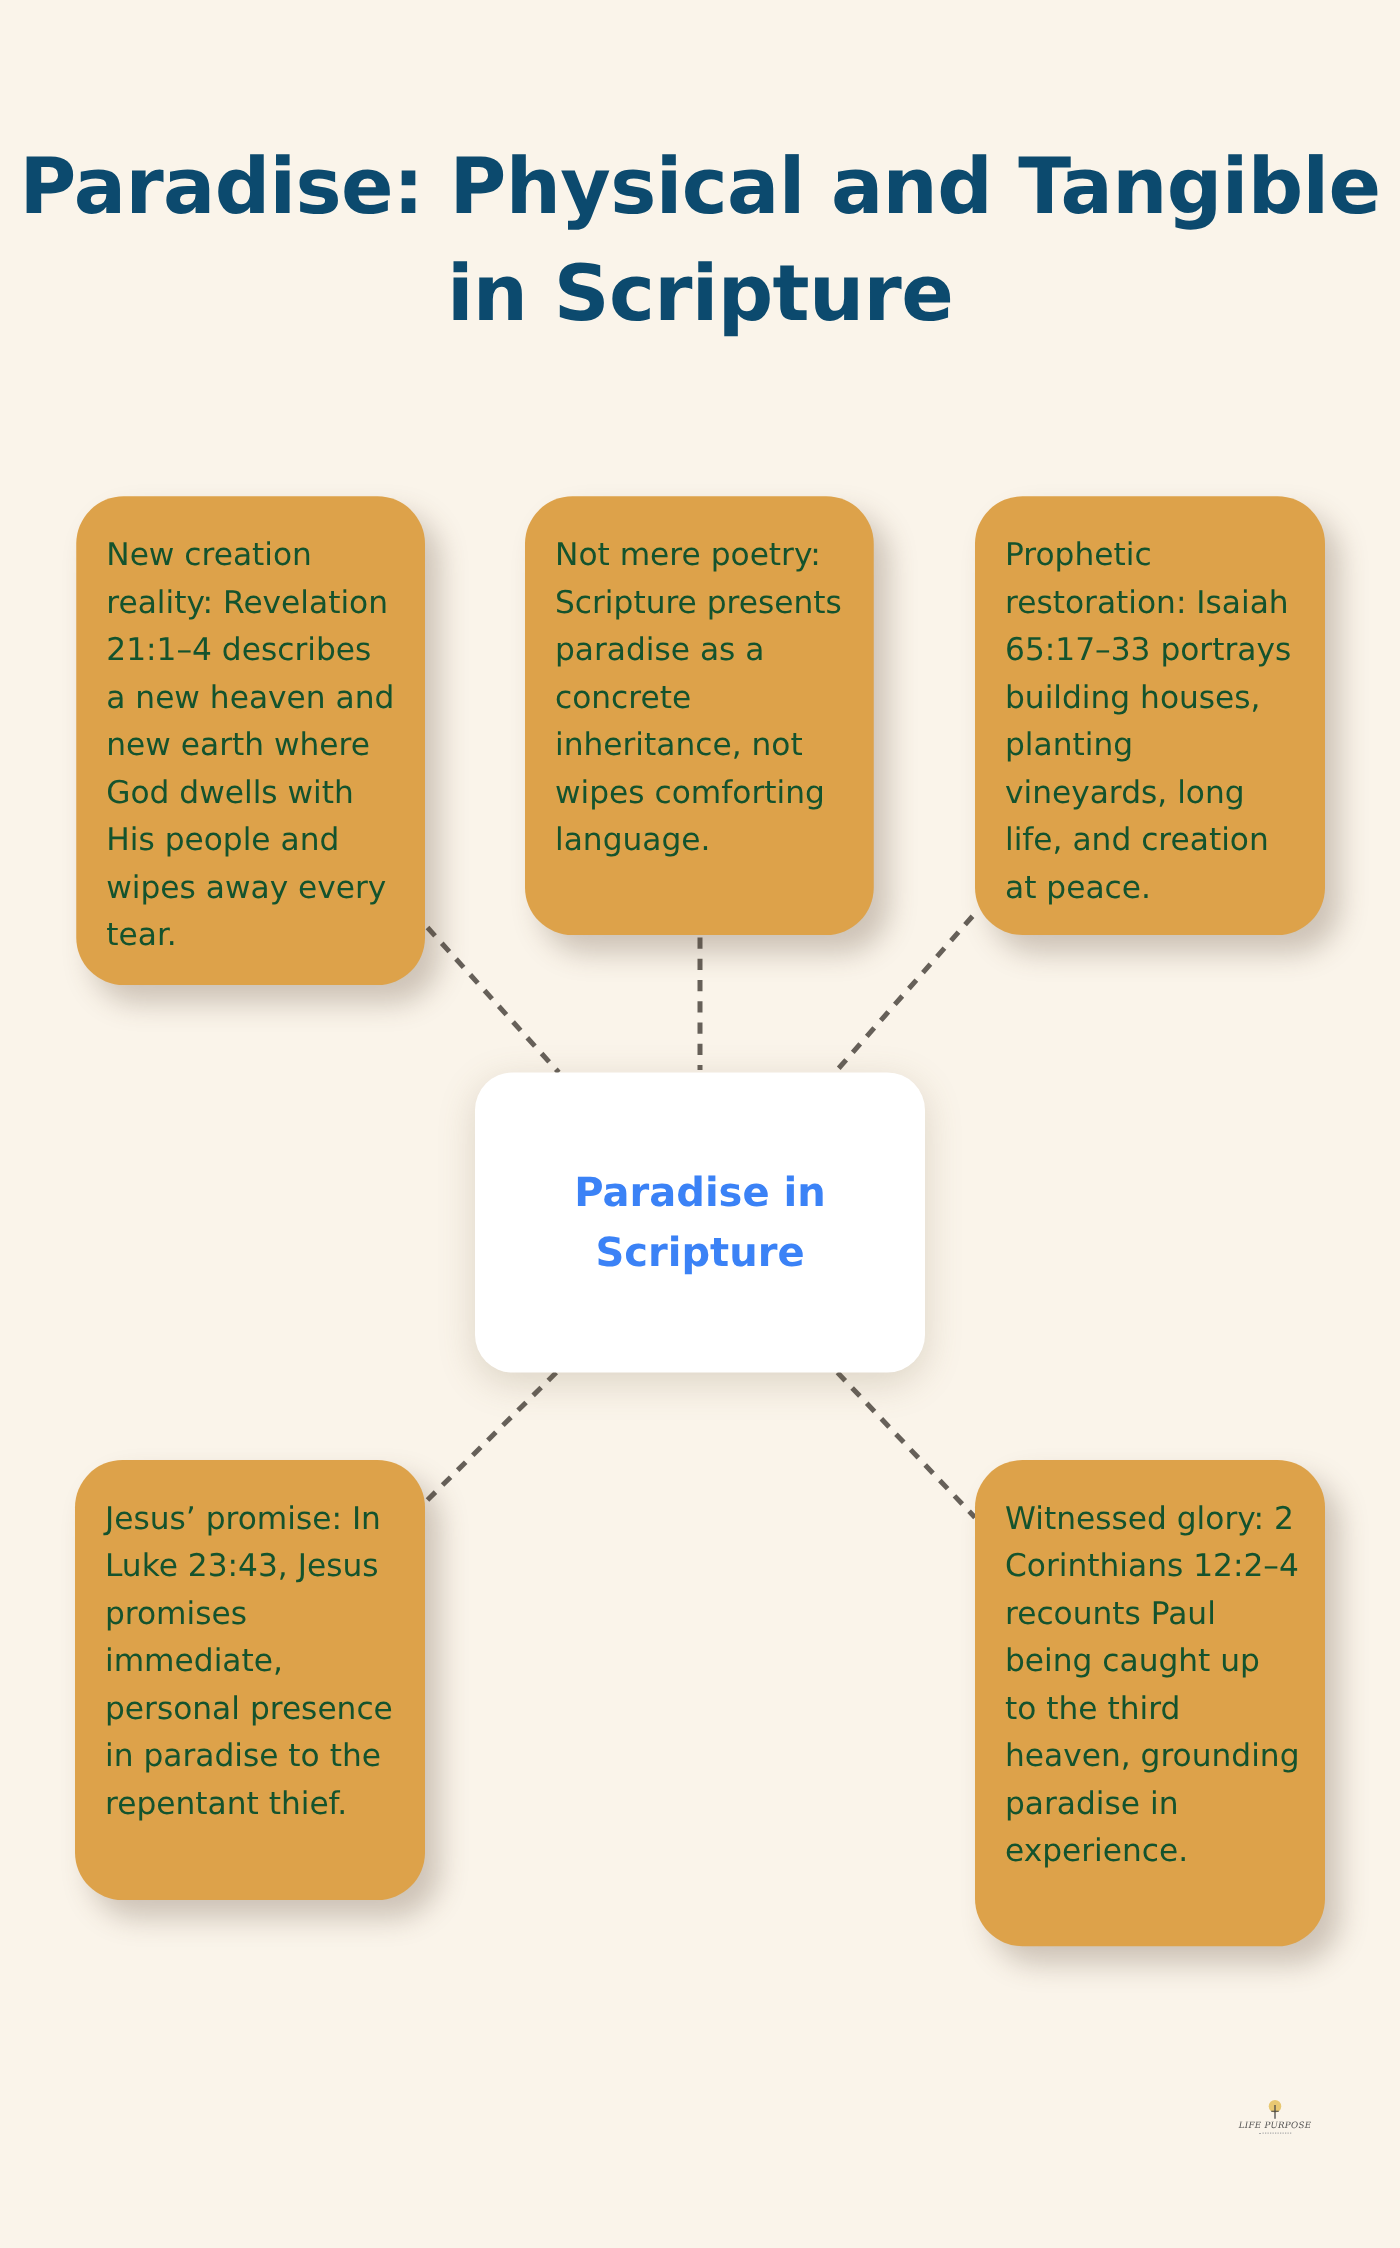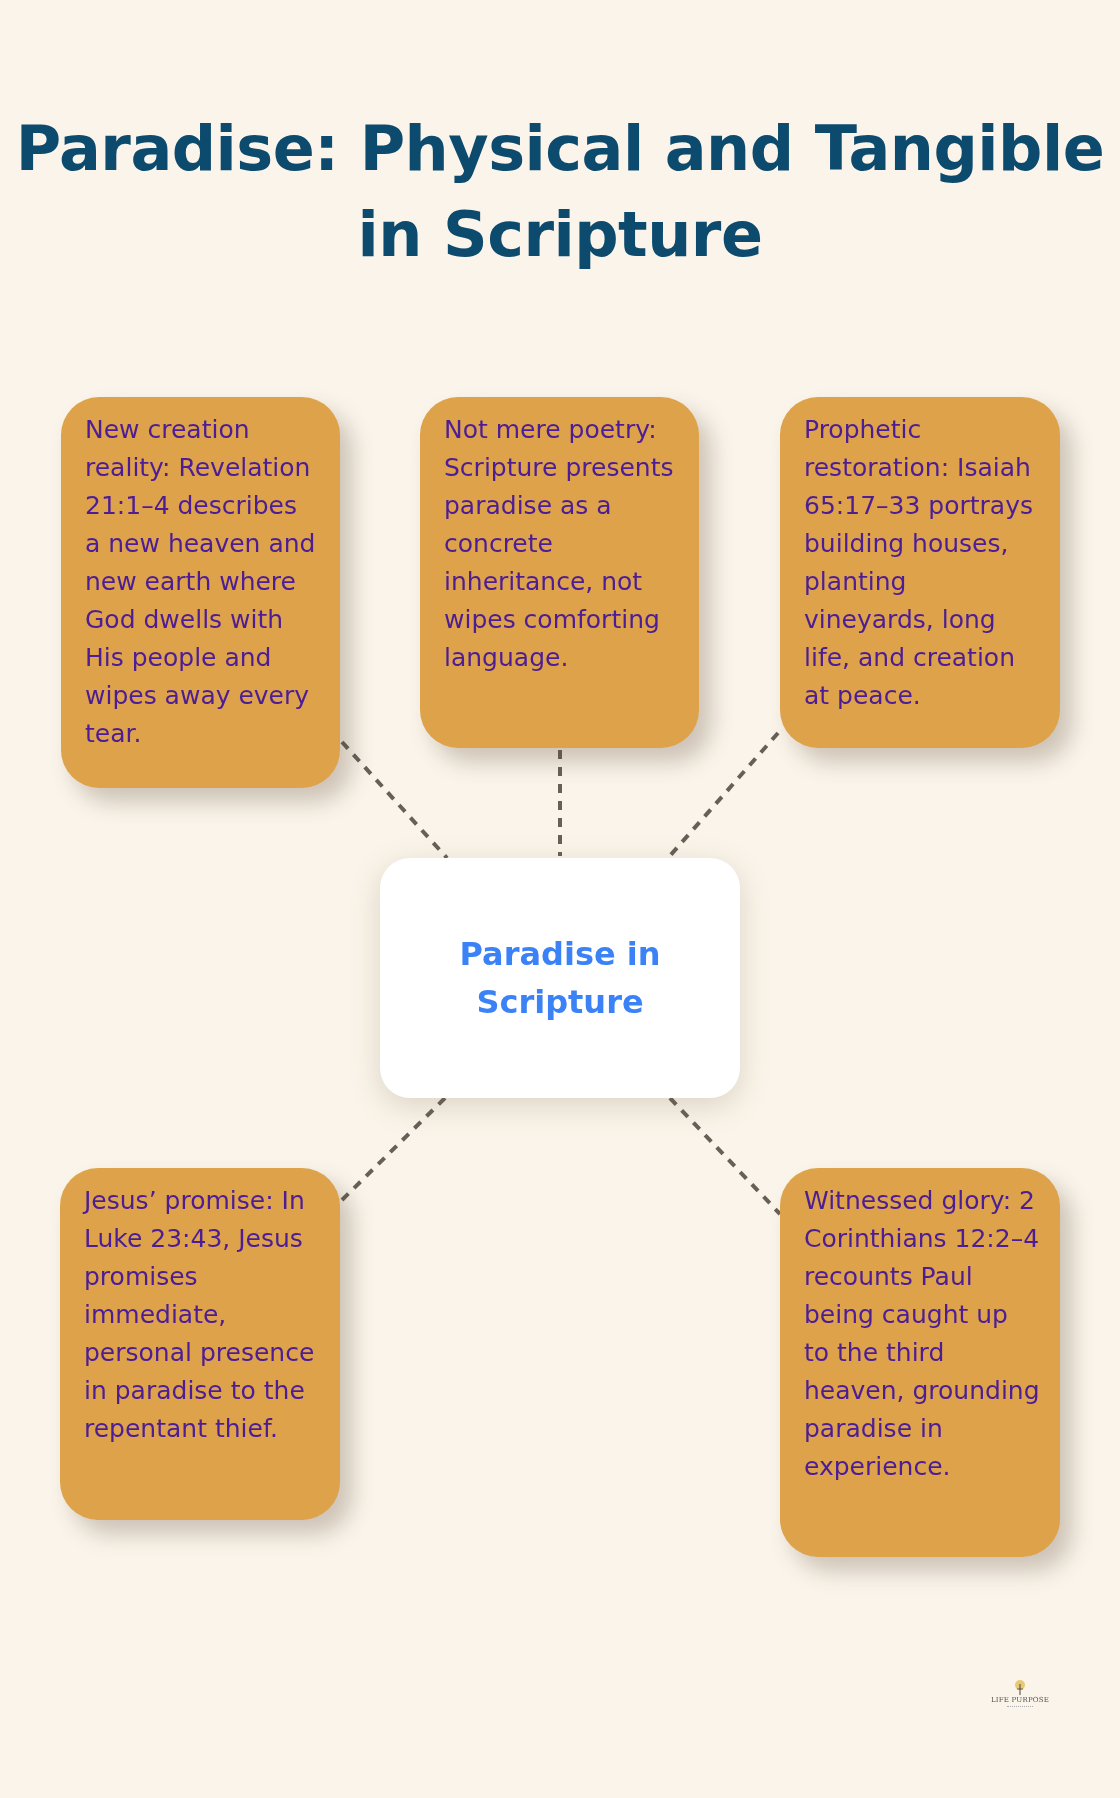--- a/index.html
+++ b/index.html
@@ -12,35 +12,35 @@
   .title {
     position:absolute; left:0; top:106px; width:1120px;
     text-align:center; font-weight:bold; font-size:62px; line-height:86px;
     color:#0c4a6e; letter-spacing:-0.5px;
   }
   .title span { display:block; }
   svg.links { position:absolute; left:0; top:0; width:1120px; height:1798px; }
   .card {
     position:absolute; background:#dda24a; border-radius:38px;
     box-shadow: 12px 14px 22px rgba(90,70,50,0.28);
-    box-sizing:border-box; padding:14px 20px 0 24px;
-    font-size:25px; line-height:38px; color:#4c1d95;
+    box-sizing:border-box; padding:28px 20px 0 24px;
+    font-size:25px; line-height:38px; color:#14532d;
   }
   .center {
     position:absolute; left:380px; top:858px; width:360px; height:240px;
     background:#ffffff; border-radius:30px;
     box-shadow: 0 8px 30px rgba(120,100,70,0.22);
     display:flex; align-items:center; justify-content:center; text-align:center;
     font-weight:bold; font-size:32px; line-height:48px; color:#3b82f6;
   }
   .logo {
     position:absolute; left:985px; top:1680px; width:70px; text-align:center;
   }
   .logo .tree { display:block; margin:0 auto; width:16px; height:16px; }
-  .logo .name { display:block; font-family:"DejaVu Serif", serif; font-size:7px; color:#555; letter-spacing:0.2px; white-space:nowrap; }
+  .logo .name { display:block; font-family:"DejaVu Serif", serif; font-size:7px; color:#555; letter-spacing:0.2px; white-space:nowrap;font-style:italic; }
   .logo .sub { display:block; height:2px; width:26px; margin:2px auto 0; border-top:1px dotted #aaa; }
 </style>
 </head>
 <body>
 
 <h1 class="title" style="margin:0;">
   <span>Paradise: Physical and Tangible</span>
   <span>in Scripture</span>
 </h1>
 

